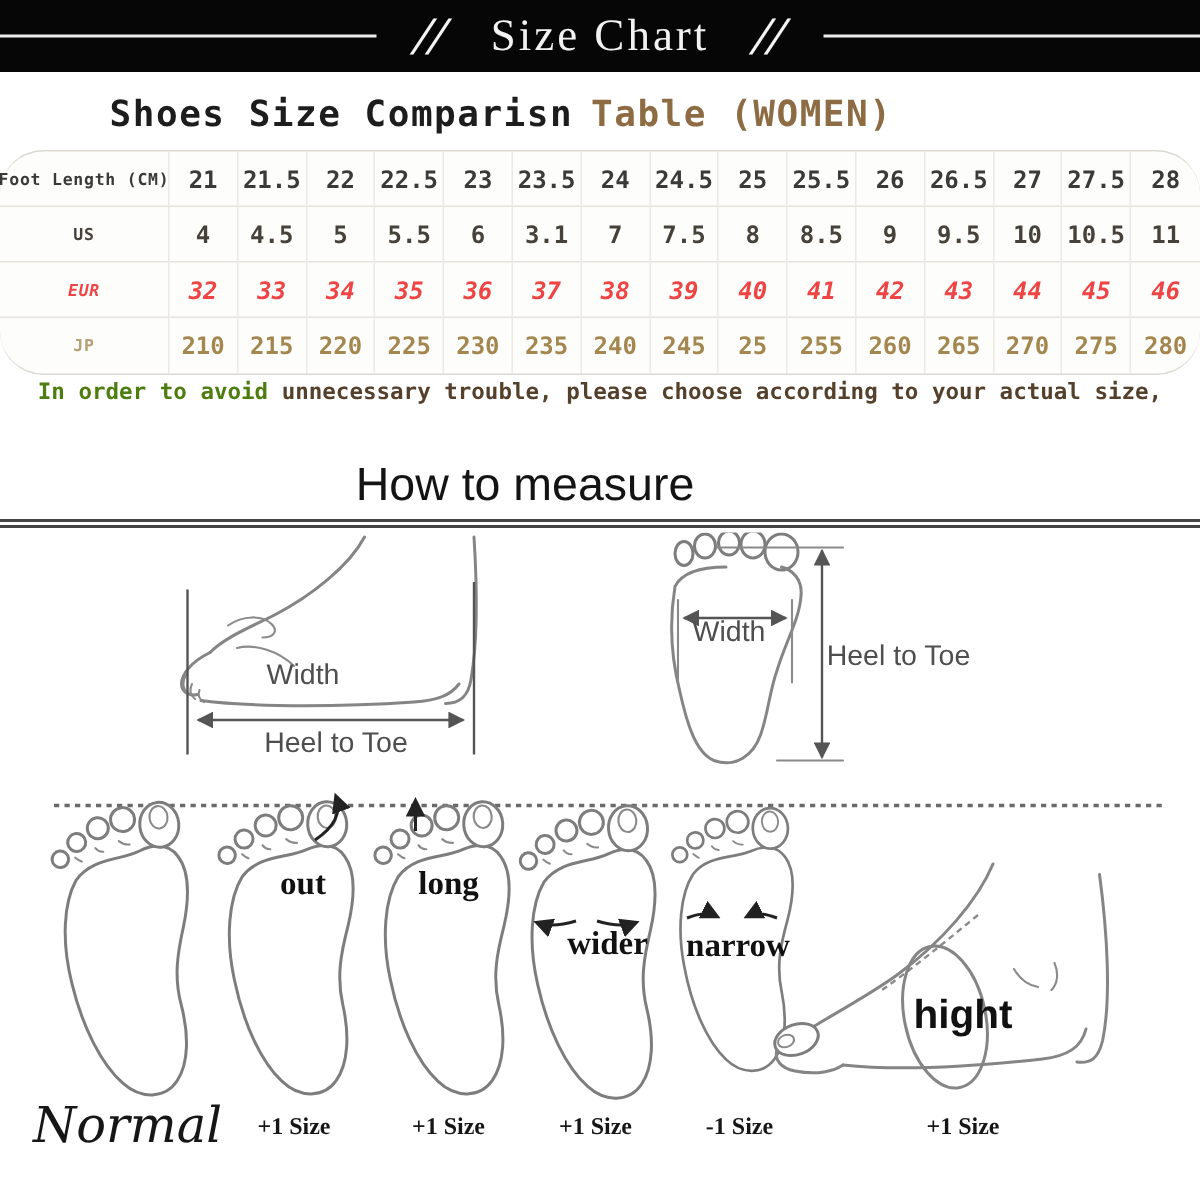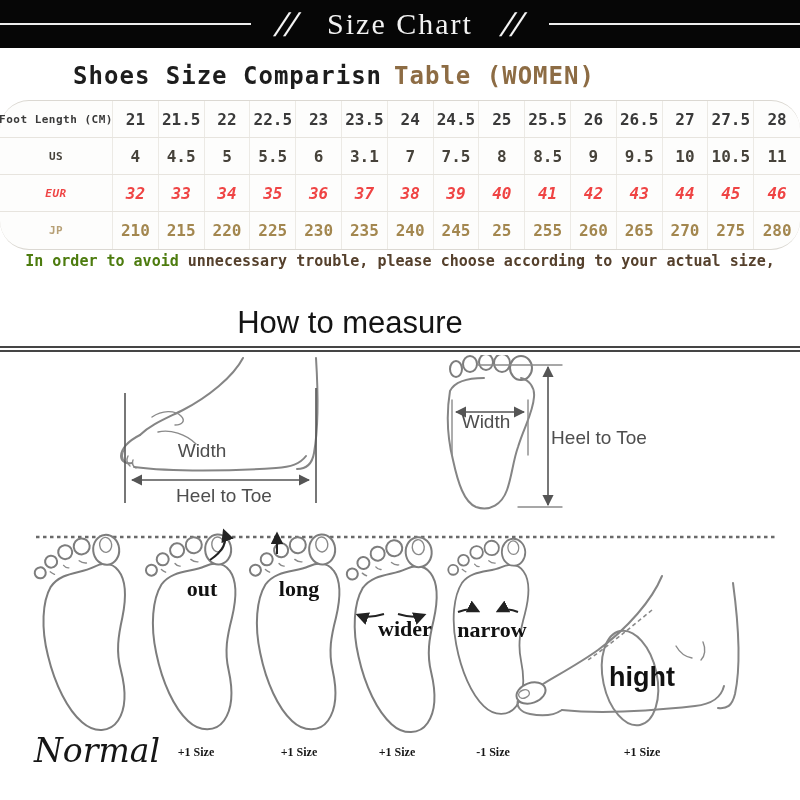--- a/index.html
+++ b/index.html
@@ -63,23 +63,23 @@
   
   .fit-section{position:absolute;top:528px;left:0;width:660px;height:272px;}
   .fit-label{position:absolute;transform:translate(-50%,-50%);
     font-family:"Liberation Serif",serif;font-weight:bold;font-size:22px;color:#111;white-space:nowrap;}
   .fl-out{left:202px;top:61px;}
   .fl-long{left:299px;top:61px;}
   .fl-wider{left:390px;top:101px;margin-left:15px;}
   .fl-narrow{left:492px;top:102px;}
   .fl-hight{left:642px;top:149px;font-family:"Liberation Sans",sans-serif;font-size:27px;}
   .fit-caption{position:absolute;transform:translate(-50%,-50%);
-    font-family:"Liberation Serif",serif;font-weight:bold;font-size:12px;color:#161616;white-space:nowrap;}
+    font-family:"Liberation Serif",serif;font-weight:bold;font-size:16px;color:#161616;white-space:nowrap;}
   .fc-0{left:85px;top:222px;font-family:"DejaVu Serif",serif;font-style:italic;
-    font-weight:500;font-size:33px;margin-left:12px;}
+    font-weight:500;font-size:33px;}
   .fc-1{left:196px;top:224px;}
   .fc-2{left:299px;top:224px;}
   .fc-3{left:397px;top:224px;}
   .fc-4{left:493px;top:224px;}
   .fc-5{left:642px;top:224px;}
 
   
   .sketch{stroke:#858585;stroke-width:2;fill:none;stroke-linecap:round;}
   .sketch-fill{stroke:#7d7d7d;stroke-width:2;fill:#ffffff;stroke-linecap:round;}
   .thin{stroke:#8a8a8a;stroke-width:1.4;fill:none;stroke-linecap:round;}

